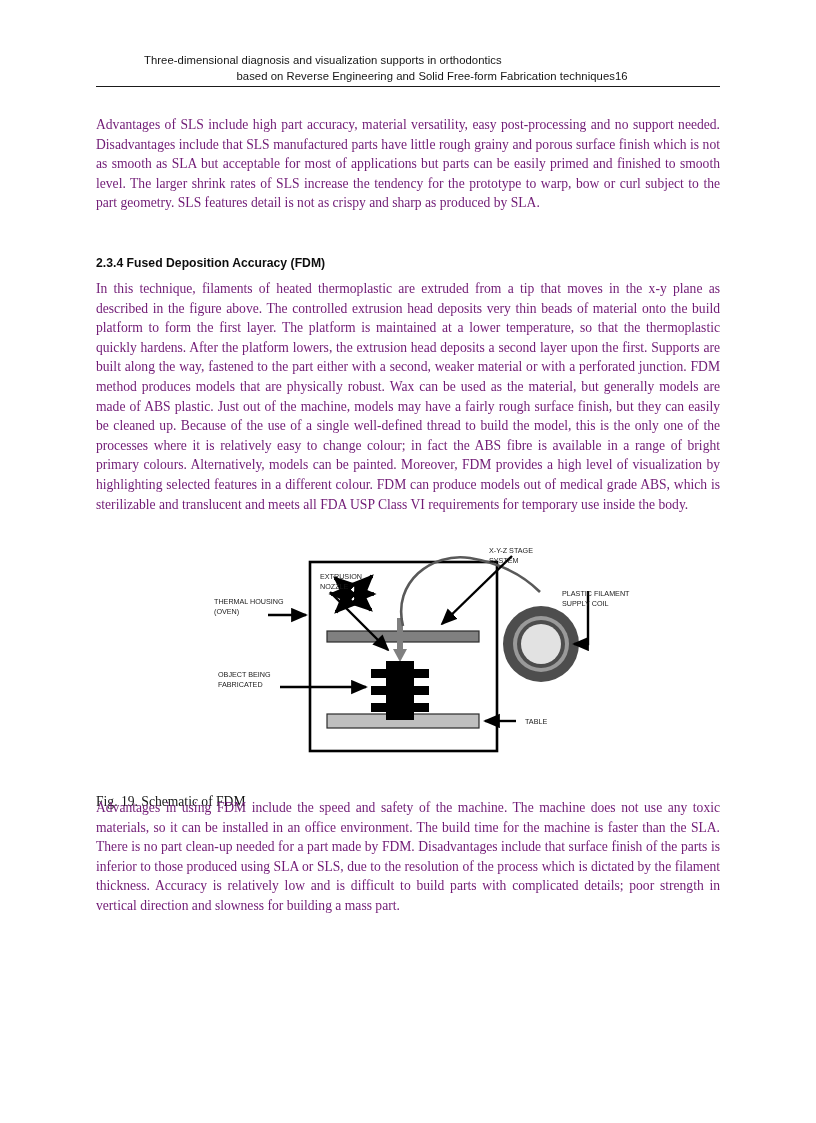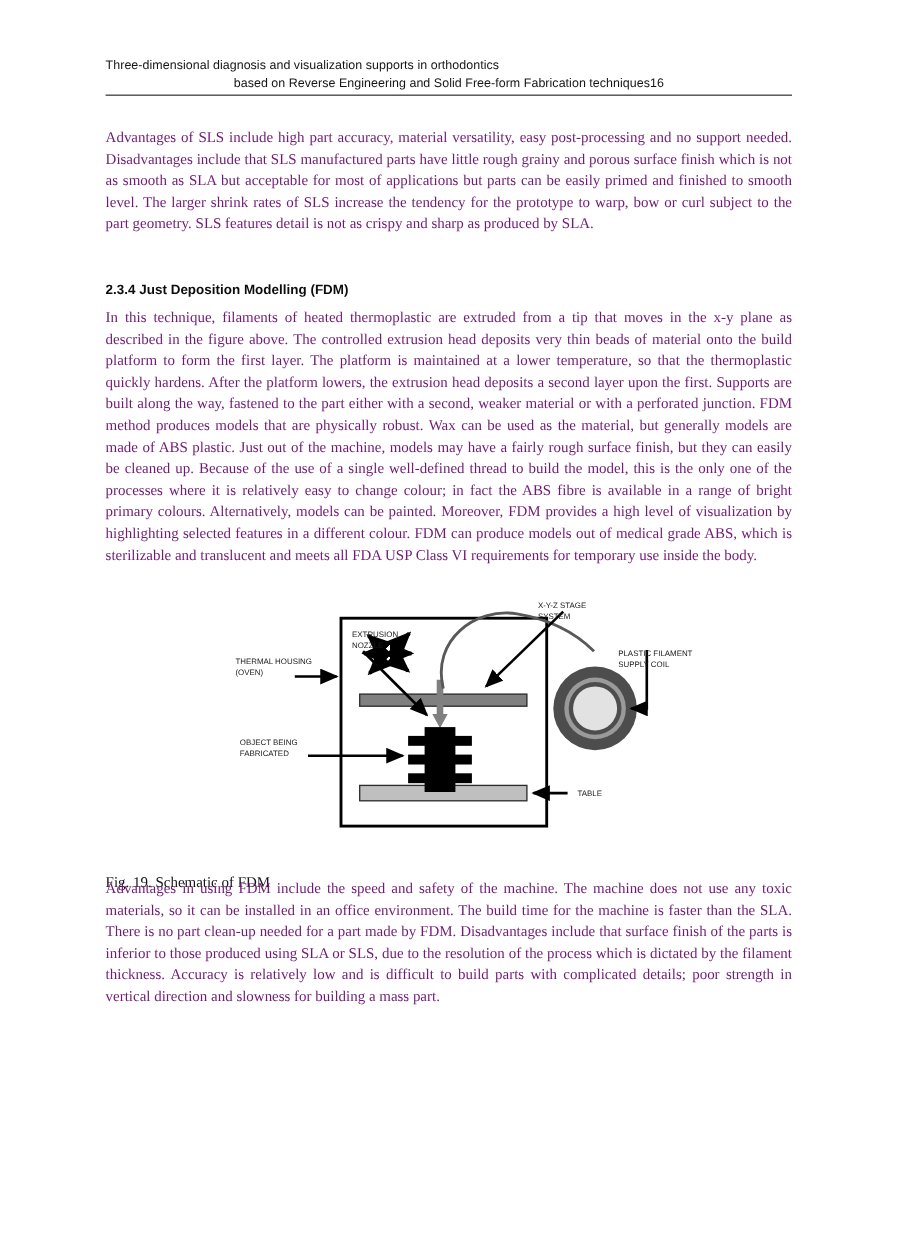--- a/index.html
+++ b/index.html
@@ -24,20 +24,21 @@
     top: 52px;
     width: 624px;
   }
   .header-line {
     font-family: "Liberation Sans", sans-serif;
     font-size: 11.3px;
     color: #151515;
     line-height: 16px;
     letter-spacing: 0.05px;
     white-space: nowrap;
+    margin-left: 48px;
   }
   .header-row2 {
     display: flex;
     justify-content: center;
     align-items: baseline;
   }
   .header-pageno {
     font-family: "Liberation Sans", sans-serif;
     font-size: 11.3px;
     color: #151515;
@@ -103,21 +104,21 @@
     <div class="header-line">Three-dimensional diagnosis and visualization supports in orthodontics</div>
     <div class="header-row2">
       <span class="header-line">based on Reverse Engineering and Solid Free-form Fabrication techniques</span>
       <span class="header-pageno">16</span>
     </div>
     <div class="header-rule"></div>
   </div>
 
   <div class="body-block para1">Advantages of SLS include high part accuracy, material versatility, easy post-processing and no support needed. Disadvantages include that SLS manufactured parts have little rough grainy and porous surface finish which is not as smooth as SLA but acceptable for most of applications but parts can be easily primed and finished to smooth level. The larger shrink rates of SLS increase the tendency for the prototype to warp, bow or curl subject to the part geometry. SLS features detail is not as crispy and sharp as produced by SLA.</div>
 
-  <div class="section-head">2.3.4 Just Deposition Modelling (FDM)</div>
+  <div class="section-head">2.3.4 Fused Deposition Accuracy (FDM)</div>
 
   <div class="body-block para2">In this technique, filaments of heated thermoplastic are extruded from a tip that moves in the x-y plane as described in the figure above. The controlled extrusion head deposits very thin beads of material onto the build platform to form the first layer. The platform is maintained at a lower temperature, so that the thermoplastic quickly hardens. After the platform lowers, the extrusion head deposits a second layer upon the first. Supports are built along the way, fastened to the part either with a second, weaker material or with a perforated junction. FDM method produces models that are physically robust. Wax can be used as the material, but generally models are made of ABS plastic. Just out of the machine, models may have a fairly rough surface finish, but they can easily be cleaned up. Because of the use of a single well-defined thread to build the model, this is the only one of the processes where it is relatively easy to change colour; in fact the ABS fibre is available in a range of bright primary colours. Alternatively, models can be painted. Moreover, FDM provides a high level of visualization by highlighting selected features in a different colour. FDM can produce models out of medical grade ABS, which is sterilizable and translucent and meets all FDA USP Class VI requirements for temporary use inside the body.</div>
 
   <div class="figure">
     <svg width="470" height="230" viewBox="0 0 470 230" xmlns="http://www.w3.org/2000/svg">
       <defs>
         <marker id="ah" markerWidth="7" markerHeight="7" refX="6.2" refY="3" orient="auto">
           <path d="M0,0 L7,3 L0,6 z" fill="#000"></path>
         </marker>
         <marker id="ahg" markerWidth="6" markerHeight="6" refX="5.3" refY="2.6" orient="auto">

